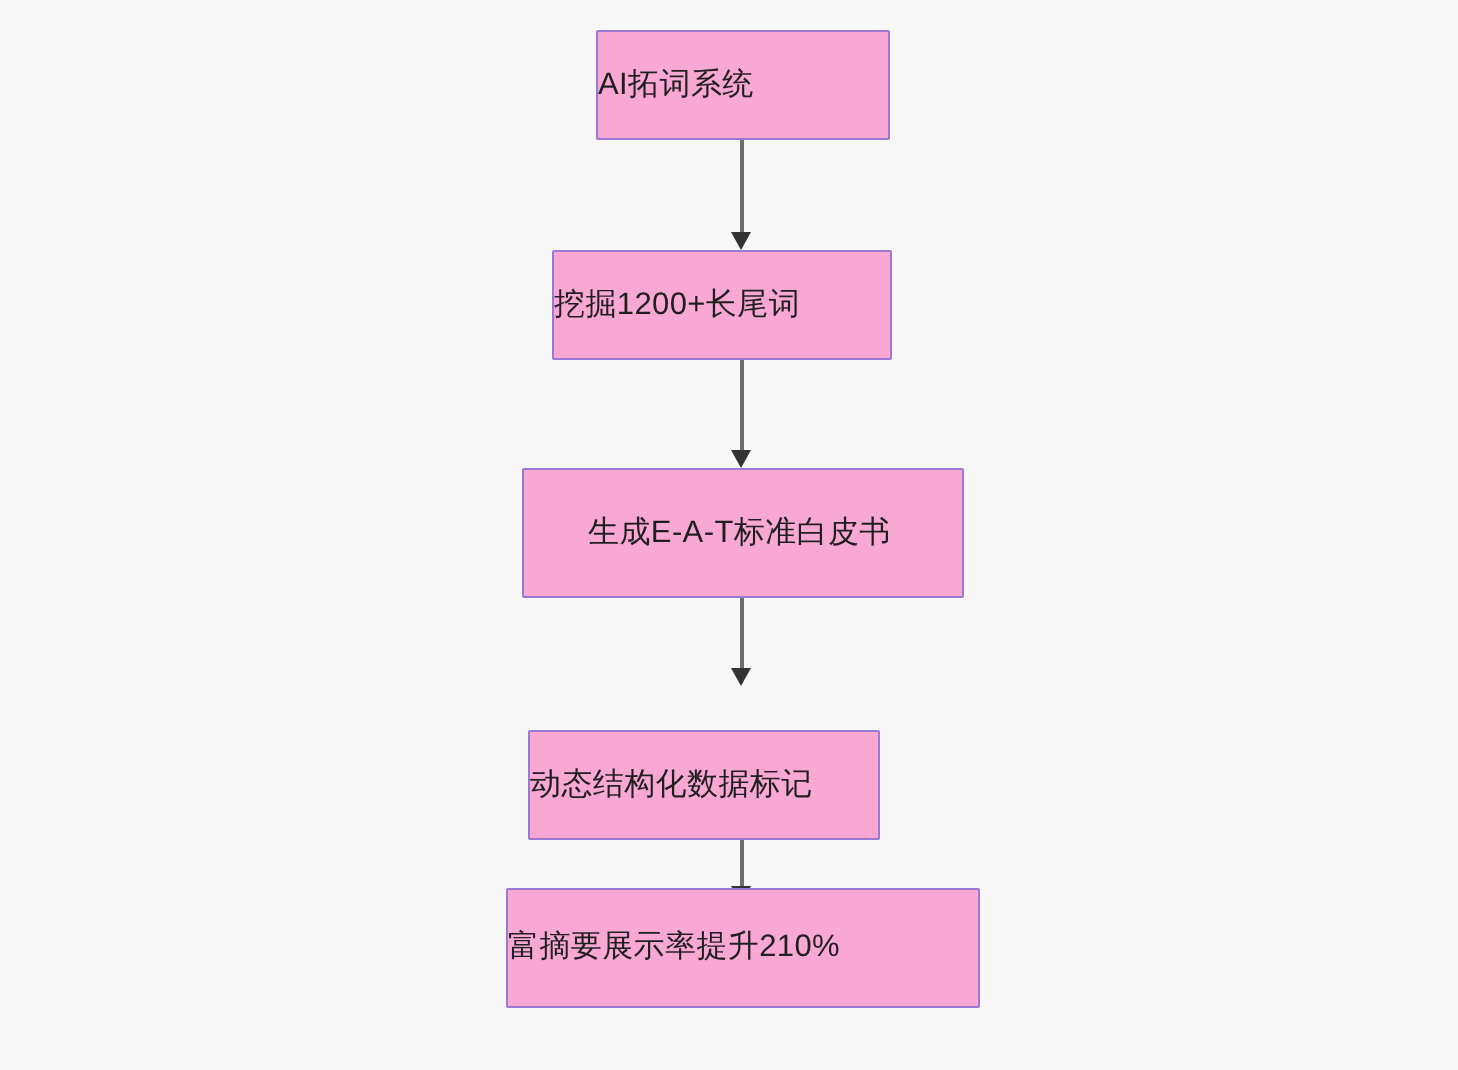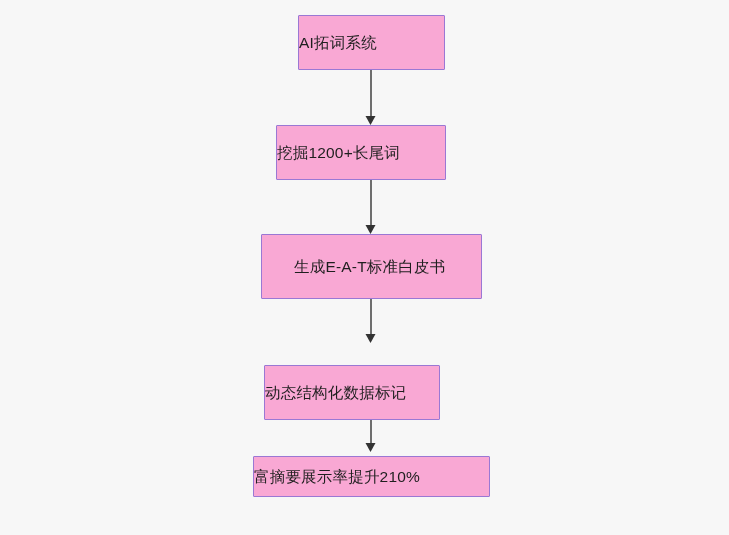--- a/index.html
+++ b/index.html
@@ -92,17 +92,17 @@
   </div>
 
   <div class="node" style="left:261px; top:234px; width:221px; height:65px;padding-left:32px;">
     <span class="node-label">生成E-A-T标准白皮书</span>
   </div>
 
   <div class="node" style="left:264px; top:325px; width:176px; height:55px;margin-top:40px;">
     <span class="node-label">动态结构化数据标记</span>
   </div>
 
-  <div class="node" style="left:253px; top:456px; width:237px; height:41px;">
+  <div class="node" style="left:253px; top:444px; width:237px; height:60px;">
     <span class="node-label">富摘要展示率提升210%</span>
   </div>
 
 </div>
 
 </body></html>

